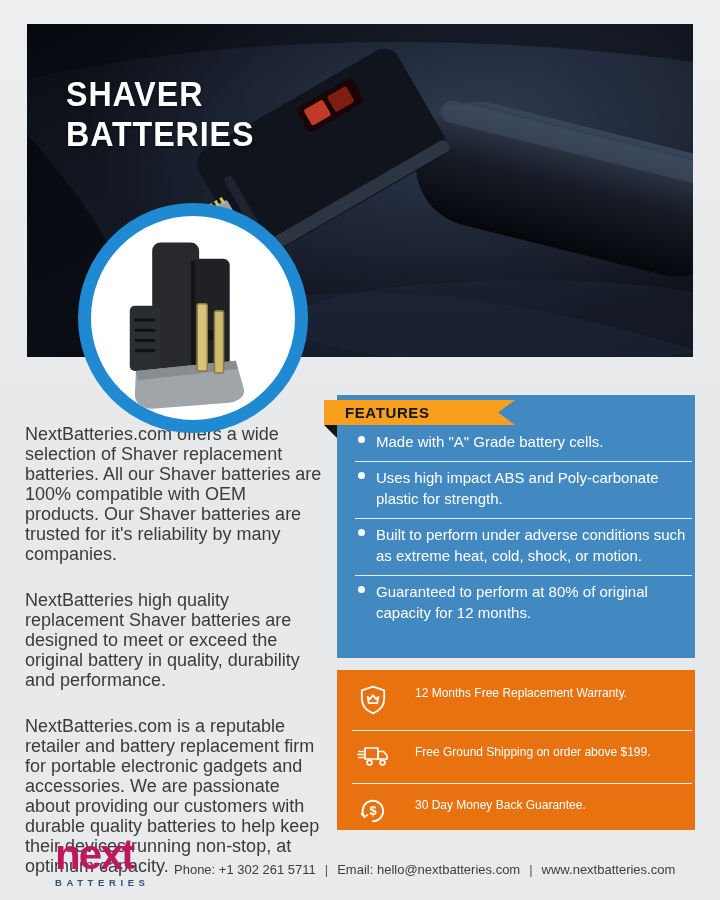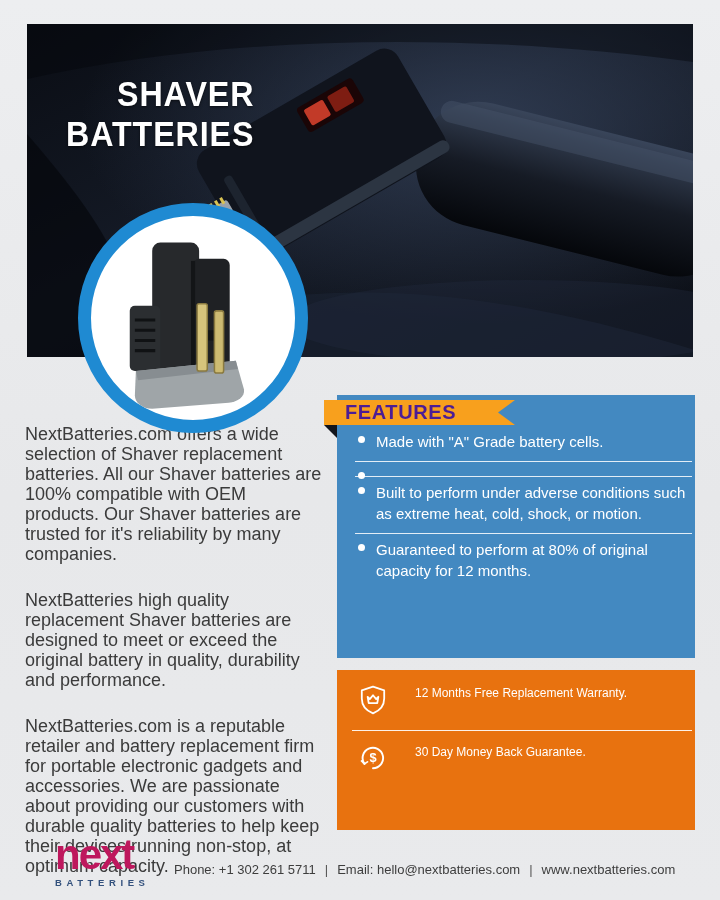--- a/index.html
+++ b/index.html
@@ -7,21 +7,21 @@
   body {
     font-family: "Liberation Sans", sans-serif;
     background: linear-gradient(180deg,#edeef0 0%,#e7e8ea 55%,#e9eaec 100%);
     position: relative;
     overflow: hidden;
   }
   
   .hero {
     position: absolute; left: 27px; top: 24px;
     width: 666px; height: 333px;
-    background: #0c0f16; overflow: hidden; text-align: right;
+    background: #0c0f16; overflow: hidden;
   }
   .hero-art { position: absolute; inset: 0; width: 100%; height: 100%; }
   .hero-title {
     position: absolute; left: 39px; top: 50px;
     color: #fff; font-weight: bold;
     font-size: 35px; line-height: 40px; letter-spacing: 1px;
     transform: scaleX(.92); transform-origin: 0 0;
     text-shadow: 0 1px 3px rgba(0,0,0,.6);
     z-index: 2;
   }
@@ -59,21 +59,21 @@
   .features-box li:last-child { border-bottom: none; }
   .features-box li .dot {
     position: absolute; left: 3px; top: 10px;
     width: 7px; height: 7px; border-radius: 50%; background: #fff;
   }
   .ribbon {
     position: absolute; left: 324px; top: 400px;
     width: 191px; height: 25px;
     background: #f8a01d;
     clip-path: polygon(0 0, 100% 0, calc(100% - 17px) 50%, 100% 100%, 0 100%);
-    color: #4c1d95; font-weight: bold; font-size: 20px; line-height: 25px;
+    color: #0f172a; font-weight: bold; font-size: 15px; line-height: 25px;
     padding-left: 21px; letter-spacing: .6px;
     z-index: 4;
   }
   .ribbon-fold {
     position: absolute; left: 324px; top: 425px;
     width: 13px; height: 13px; background: #12151c;
     clip-path: polygon(0 0, 100% 0, 100% 100%);
     z-index: 4;
   }
   
@@ -182,21 +182,21 @@
 
   <div class="intro">
     <p>NextBatteries.com offers a wide selection of Shaver replacement batteries. All our Shaver batteries are 100% compatible with OEM products. Our Shaver batteries are trusted for it's reliability by many companies.</p>
     <p>NextBatteries high quality replacement Shaver batteries are designed to meet or exceed the original battery in quality, durability and performance.</p>
     <p>NextBatteries.com is a reputable retailer and battery replacement firm for portable electronic gadgets and accessories. We are passionate about providing our customers with durable quality batteries to help keep their devices running non-stop, at optimum capacity.</p>
   </div>
 
   <div class="features-box">
     <ul>
       <li><span class="dot"></span><span>Made with "A" Grade battery cells.</span></li>
-      <li><span class="dot"></span></li>
+      <li><span class="dot"></span><span>Uses high impact ABS and Poly-carbonate plastic for strength.</span></li>
       <li><span class="dot"></span><span>Built to perform under adverse conditions such as extreme heat, cold, shock, or motion.</span></li>
       <li><span class="dot"></span><span>Guaranteed to perform at 80% of original capacity for 12 months.</span></li>
     </ul>
   </div>
   <div class="ribbon">
     <span>FEATURES</span>
   </div>
   <div class="ribbon-fold"></div>
 
   <div class="benefits-box">
@@ -204,20 +204,34 @@
       <span class="bicon">
         <svg width="32" height="34" viewBox="0 0 30 30" fill="none" stroke="#fff" stroke-width="1.7" stroke-linejoin="round" stroke-linecap="round">
           <path d="M15 2.5 L25.5 6 V13.5 C25.5 20 21 25 15 27.5 C9 25 4.5 20 4.5 13.5 V6 Z"></path>
           <path d="M10 12 L12 14.2 L15 10.5 L18 14.2 L20 12 L19 18 H11 Z"></path>
         </svg>
       </span>
       <span class="btext">12 Months Free Replacement Warranty.</span>
     </div>
     <div class="benefit">
       <span class="bicon">
+        <svg width="34" height="28" viewBox="0 0 34 28" fill="none" stroke="#fff" stroke-width="1.7" stroke-linejoin="round" stroke-linecap="round">
+          <rect x="8" y="6" width="13" height="11"></rect>
+          <path d="M21 9.5 H26.5 L30 13.5 V17 H21 Z"></path>
+          <circle cx="12.5" cy="20.5" r="2.4"></circle>
+          <circle cx="25.5" cy="20.5" r="2.4"></circle>
+          <path d="M2 9.5 H6"></path>
+            <path d="M1 12.5 H6.5"></path>
+            <path d="M2 15.5 H6"></path>
+        </svg>
+      </span>
+      <span class="btext">Free Ground Shipping on order above $199.</span>
+    </div>
+    <div class="benefit">
+      <span class="bicon">
         <svg width="32" height="32" viewBox="0 0 30 30" fill="none" stroke="#fff" stroke-width="1.8" stroke-linecap="round">
           <path d="M7 20.5 A9.6 9.6 0 1 1 15 24.6"></path>
           <path d="M7 20.5 L4.2 17.8 M7 20.5 L9.8 18.6" stroke-width="1.6"></path>
           <text x="15" y="19" text-anchor="middle" stroke="none" fill="#fff" font-family="Liberation Sans, sans-serif" font-size="12" font-weight="bold">$</text>
         </svg>
       </span>
       <span class="btext">30 Day Money Back Guarantee.</span>
     </div>
   </div>
 

